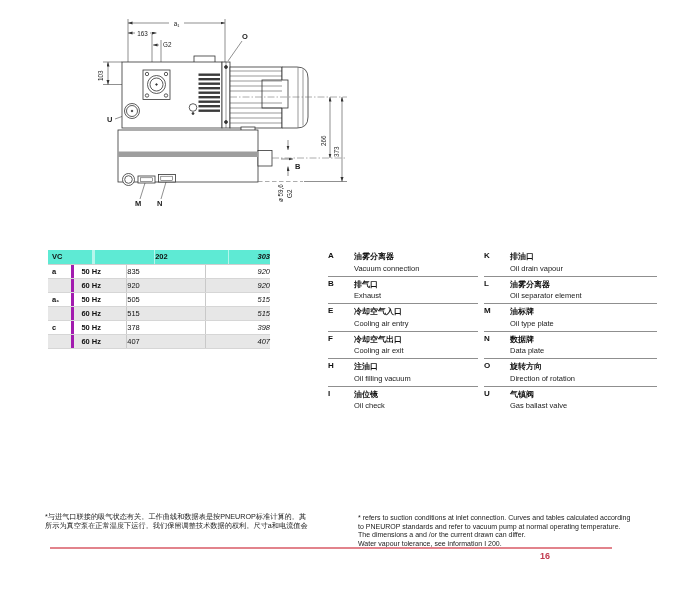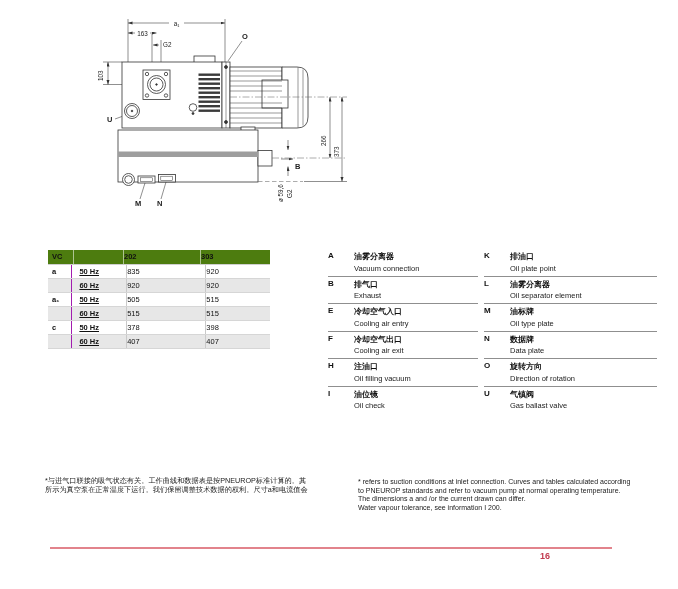--- a/index.html
+++ b/index.html
@@ -12,36 +12,36 @@
   .drawing text{font-family:"Liberation Sans",sans-serif;fill:#222;}
   .dimtxt{font-size:6.3px;}
   .lbltxt{font-size:7.5px;font-weight:bold;}
   
   .dtable{position:absolute;left:48px;top:250px;width:222px;font-size:7.5px;font-weight:bold;color:#111;}
   .tr{display:flex;height:13px;line-height:13px;border-bottom:1px solid #d6d6d6;background:#fff;}
   .tr.th{height:14px;line-height:14px;background:#e9a49c;border-bottom:1px solid #cfcfcf;}
   .tr.alt{background:#e7e7e7;}
   .td{box-sizing:border-box;}
   .c1{width:25px;padding-left:4px;}
-  .c2{width:50px;padding-left:7px;border-left:1px solid #a21caf;text-decoration:underline;}
+  .c2{width:50px;padding-left:7px;border-left:3px solid #a21caf;}
   .c3{width:77px;text-align:left;border-left:1px solid #c9c9c9;}
-  .c4{width:70px;text-align:left;border-left:1px solid #c9c9c9;}
+  .c4{width:70px;text-align:right;border-left:1px solid #c9c9c9;font-style:italic;}
   .th .c2,.th .c3,.th .c4{border-left-color:rgba(255,255,255,.55);}
   .val{font-weight:normal;margin-left:8px;}
   
   .llist{position:absolute;top:249px;}
   .llist.left{left:328px;width:150px;}
   .llist.right{left:484px;width:173px;}
   .lentry{display:flex;padding:2px 0 1.5px 0;border-top:1px solid #8f8f8f;}
   .llist .lentry:first-child{border-top:none;}
   .lkey{width:26px;font-size:8px;font-weight:bold;}
   .lzh{font-size:8px;font-weight:bold;line-height:11.5px;}
   .len{font-size:7.5px;line-height:11.5px;color:#222;}
   
-  .fnote{position:absolute;font-size:7px;line-height:8.6px;color:#1a1a1a;}
+  .fnote{position:absolute;font-size:7px;line-height:8.6px;color:#1a1a1a;margin-top:36px;}
   .fnote.zh{left:45px;top:477px;width:304px;font-size:7.2px;}
   .fnote.en{left:358px;top:478px;width:302px;}
   
   .redline{position:absolute;left:50px;top:547px;width:562px;height:2px;}
   .pagenum{position:absolute;left:540px;top:551px;width:72px;text-align:left;
            font-size:9px;font-weight:bold;}
 </style>
 </head>
 <body>
 
@@ -154,21 +154,21 @@
   <text class="lbltxt" x="200" y="159">B</text>
   <text class="dimtxt" transform="translate(231,136) rotate(-90)">266</text>
   <text class="dimtxt" transform="translate(243.5,147) rotate(-90)">373</text>
   <text class="dimtxt" transform="translate(188,192) rotate(-90)">ø 59,6</text>
   <text class="dimtxt" transform="translate(196.5,188) rotate(-90)">G2</text>
   <text class="lbltxt" x="40" y="196">M</text>
   <text class="lbltxt" x="62" y="196">N</text>
 </svg>
 
 <div class="dtable">
-  <div class="tr th" style="background: #4d7c0f;">
+  <div class="tr th" style="background: #5eead4; gap: 28px;">
     <div class="td c1">VC</div>
     <div class="td c2"></div>
     <div class="td c3">202</div>
     <div class="td c4">303</div>
   </div>
   <div class="tr">
     <div class="td c1">a</div>
     <div class="td c2">50 Hz</div>
     <div class="td c3 val">835</div>
     <div class="td c4 val">920</div>
@@ -248,21 +248,21 @@
     <div class="len">Oil check</div>
       </div>
   </div>
 </div>
 
 <div class="llist right">
   <div class="lentry">
     <div class="lkey">K</div>
     <div class="ltxt">
         <div class="lzh">排油口</div>
-    <div class="len">Oil plate point</div>
+    <div class="len">Oil drain vapour</div>
       </div>
   </div>
   <div class="lentry">
     <div class="lkey">L</div>
     <div class="ltxt">
         <div class="lzh">油雾分离器</div>
     <div class="len">Oil separator element</div>
       </div>
   </div>
   <div class="lentry">

